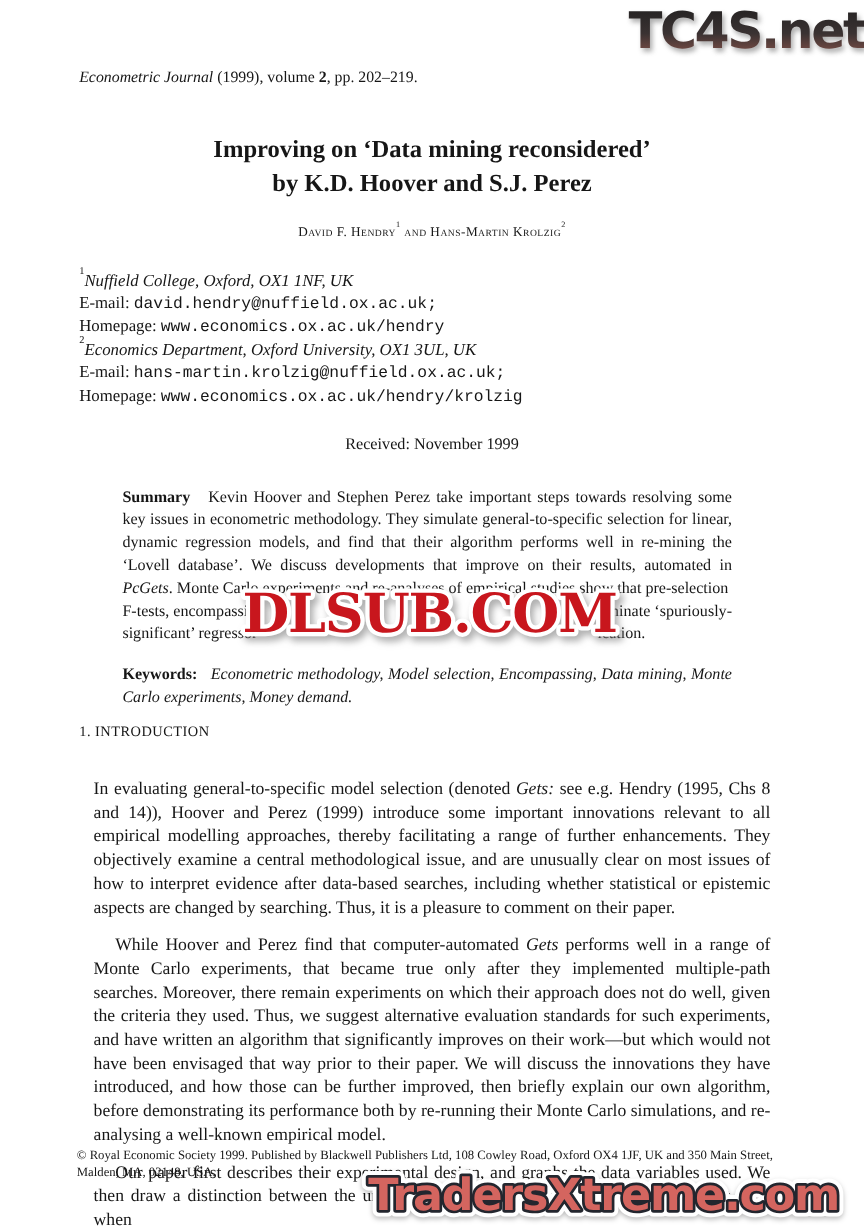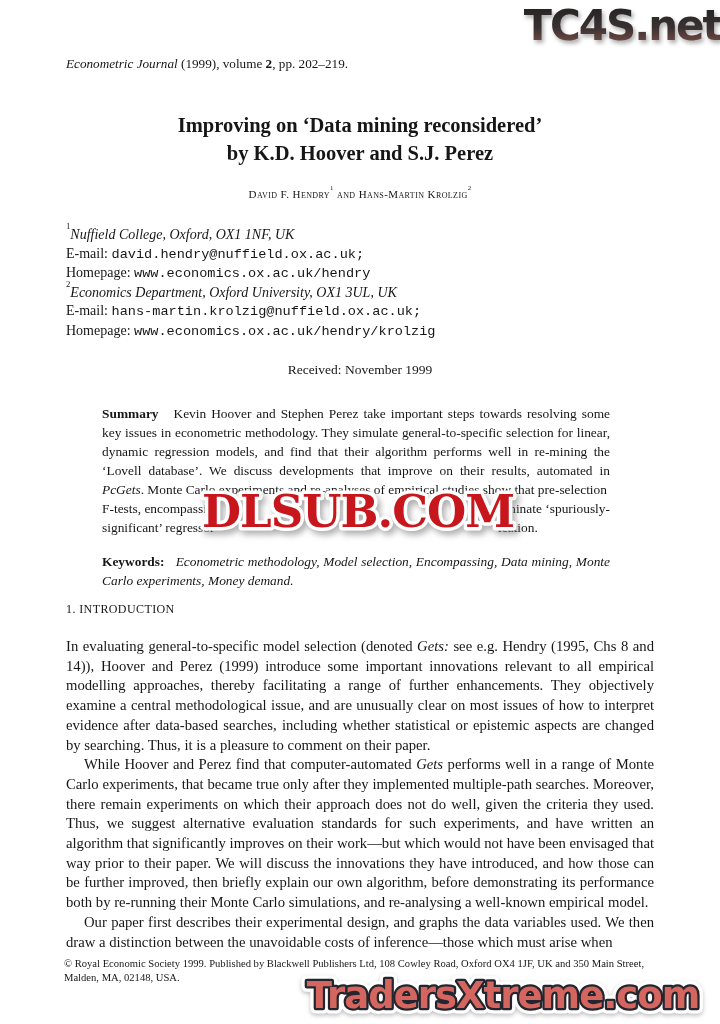--- a/index.html
+++ b/index.html
@@ -37,21 +37,21 @@
   .frag .mid{position:absolute;left:262px;}
   .frag .right-auto{margin-left:auto;}
   .frag .pos396{position:absolute;left:396px;}
   .keywords{margin-top:15px !important;}
 
   
   .section-heading{left:66px;top:602px;width:588px;text-align:left;
                    font-size:12px;letter-spacing:0.4px;}
   .body-text{left:66px;top:637px;width:588px;font-size:14.7px;line-height:19.7px;
              text-align:justify;}
-  .body-text p{margin:0;}
+  .body-text p{margin:12px;}
   .body-text p.indent{text-indent:18px;font-family:Liberation Serif, serif;}
 
   
   .footer{left:64px;top:957px;width:602px;font-size:10.6px;line-height:13.5px;}
 
   
   .wm-tc4s{left:524px;top:0;width:196px;height:50px;
            filter:drop-shadow(2px 3px 2px rgba(70,70,70,0.45));}
   .wm-dlsub{left:96px;top:74px;width:320px;height:68px;
             filter:drop-shadow(3px 4px 3px rgba(110,110,110,0.55));}

